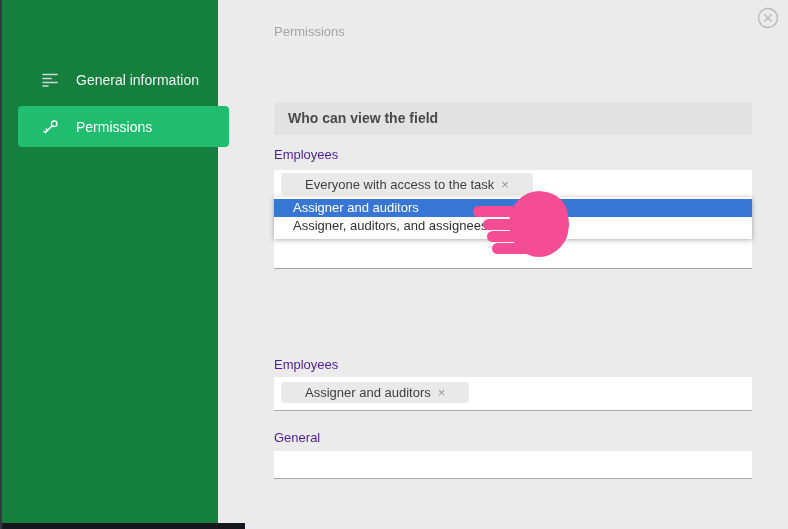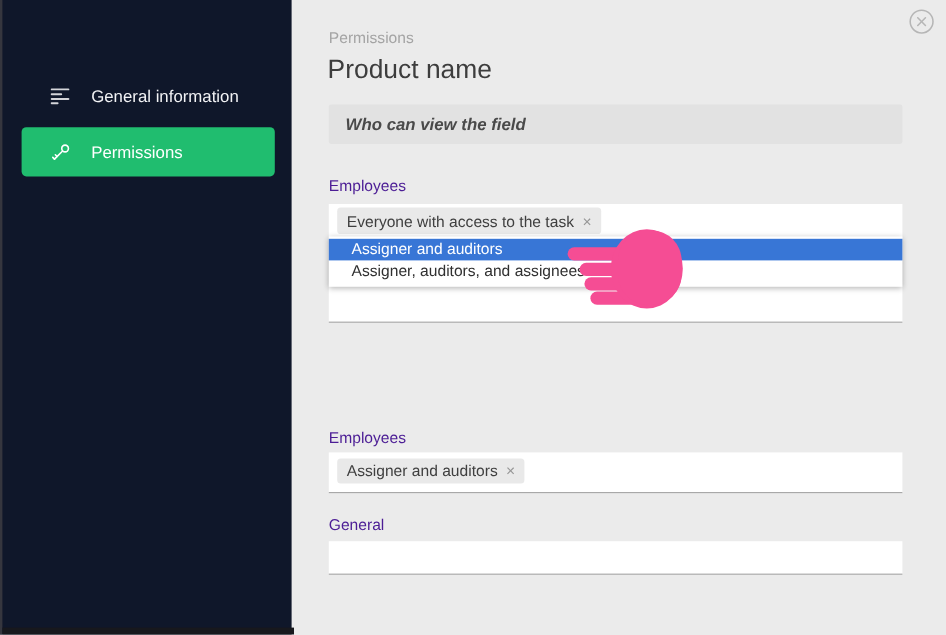--- a/index.html
+++ b/index.html
@@ -1,48 +1,48 @@
 <!DOCTYPE html>
 <html><head>
 <meta charset="utf-8">
 <style>
   html,body{margin:0;padding:0;}
   body{font-family:"Liberation Sans", sans-serif; background:#ebebeb;}
   #app{position:relative;width:788px;height:529px;background:#ebebeb;overflow:hidden;}
 
   
-  .sidebar{position:absolute;left:0;top:0;width:243px;height:529px;background:#0f172a;border-left:2px solid #35363e;box-sizing:border-box;}
+  .sidebar{position:absolute;left:0;top:0;width:218px;height:529px;background:#15803d;border-left:2px solid #35363e;box-sizing:border-box;}
   .sidebar-bottom-strip{position:absolute;left:0;bottom:0;width:243px;height:6px;background:#17181d;}
   .nav-item{position:absolute;left:16px;width:211px;display:flex;align-items:center;color:#f2f3f5;font-size:14px;cursor:pointer;}
   .nav-item .nav-icon{width:18px;height:18px;margin-left:24px;margin-right:16px;flex:0 0 auto;display:flex;align-items:center;justify-content:center;}
   .nav-general{top:61px;height:38px;}
   .nav-active{top:106px;height:41px;background:#20bd6f;border-radius:4px;color:#ffffff;}
 
   
   .close-btn{position:absolute;left:757px;top:7px;width:22px;height:22px;cursor:pointer;}
   .breadcrumb{position:absolute;left:274px;top:24px;font-size:13px;color:#a4a4a4;}
   .page-title{position:absolute;left:273px;top:45px;font-size:22px;color:#3d3d3d;font-weight:400;}
 
   .section-header{position:absolute;left:274px;width:478px;background:#e2e2e2;border-radius:2px;
     font-size:14px;font-weight:700;color:#4a4a4a;box-sizing:border-box;padding-left:14px;}
-  .sec-view{top:87px;height:33px;line-height:33px;font-style:italic;}
+  .sec-view{top:102px;height:33px;line-height:33px;}
   .sec-edit{top:300px;height:34px;line-height:34px;}
 
   .field-label{position:absolute;left:274px;font-size:13px;color:#4c1d95;}
   .lbl-emp-view{top:147px;}
   .lbl-emp-edit{top:357px;}
   .lbl-contacts{top:430px;}
 
   .field{position:absolute;left:274px;width:478px;background:#ffffff;border-bottom:1px solid #a8a8a8;box-sizing:border-box;}
   .field-view{top:170px;height:99px;}
   .field-edit{top:377px;height:34px;}
   .field-contacts{top:451px;height:28px;}
 
   .tag{display:inline-flex;align-items:center;margin:3px 0 0 7px;height:22px;background:#e9e9e9;border-radius:3px;
-    padding:0 8px;font-size:13px;color:#3f3f3f;white-space:nowrap;}
+    padding:0 24px;font-size:13px;color:#3f3f3f;white-space:nowrap;}
   .field-edit .tag{margin-top:5px;height:21px;}
   .tag .tag-x{margin-left:7px;color:#969696;font-size:13px;cursor:pointer;}
 
   .dropdown{position:absolute;left:274px;top:197px;width:478px;background:#ffffff;
     box-shadow:0 1px 5px rgba(0,0,0,0.32);padding:2px 0 4px 0;box-sizing:border-box;z-index:10;}
   .option{height:18px;line-height:18px;padding-left:19px;font-size:13px;color:#303030;cursor:pointer;white-space:nowrap;}
   .option.selected{background:#3876d6;color:#ffffff;}
 
   .hand{position:absolute;left:465px;top:188px;width:110px;height:75px;z-index:20;pointer-events:none;}
 </style>
@@ -85,21 +85,20 @@
     <svg width="22" height="22" viewBox="0 0 22 22">
       <g stroke="#b6b6b6" stroke-width="1.3" fill="none" stroke-linecap="round">
         <circle cx="11" cy="11" r="9.5"></circle>
         <line x1="7.8" y1="7.8" x2="14.2" y2="14.2"></line>
         <line x1="14.2" y1="7.8" x2="7.8" y2="14.2"></line>
       </g>
     </svg>
   </div>
 
   <div class="breadcrumb">Permissions</div>
-  <div class="page-title">Product name</div>
 
   <div class="section-header sec-view">Who can view the field</div>
   <div class="field-label lbl-emp-view">Employees</div>
 
   <div class="field field-view">
     <span class="tag">
       <span>Everyone with access to the task</span>
       <span class="tag-x">×</span>
     </span>
   </div>

